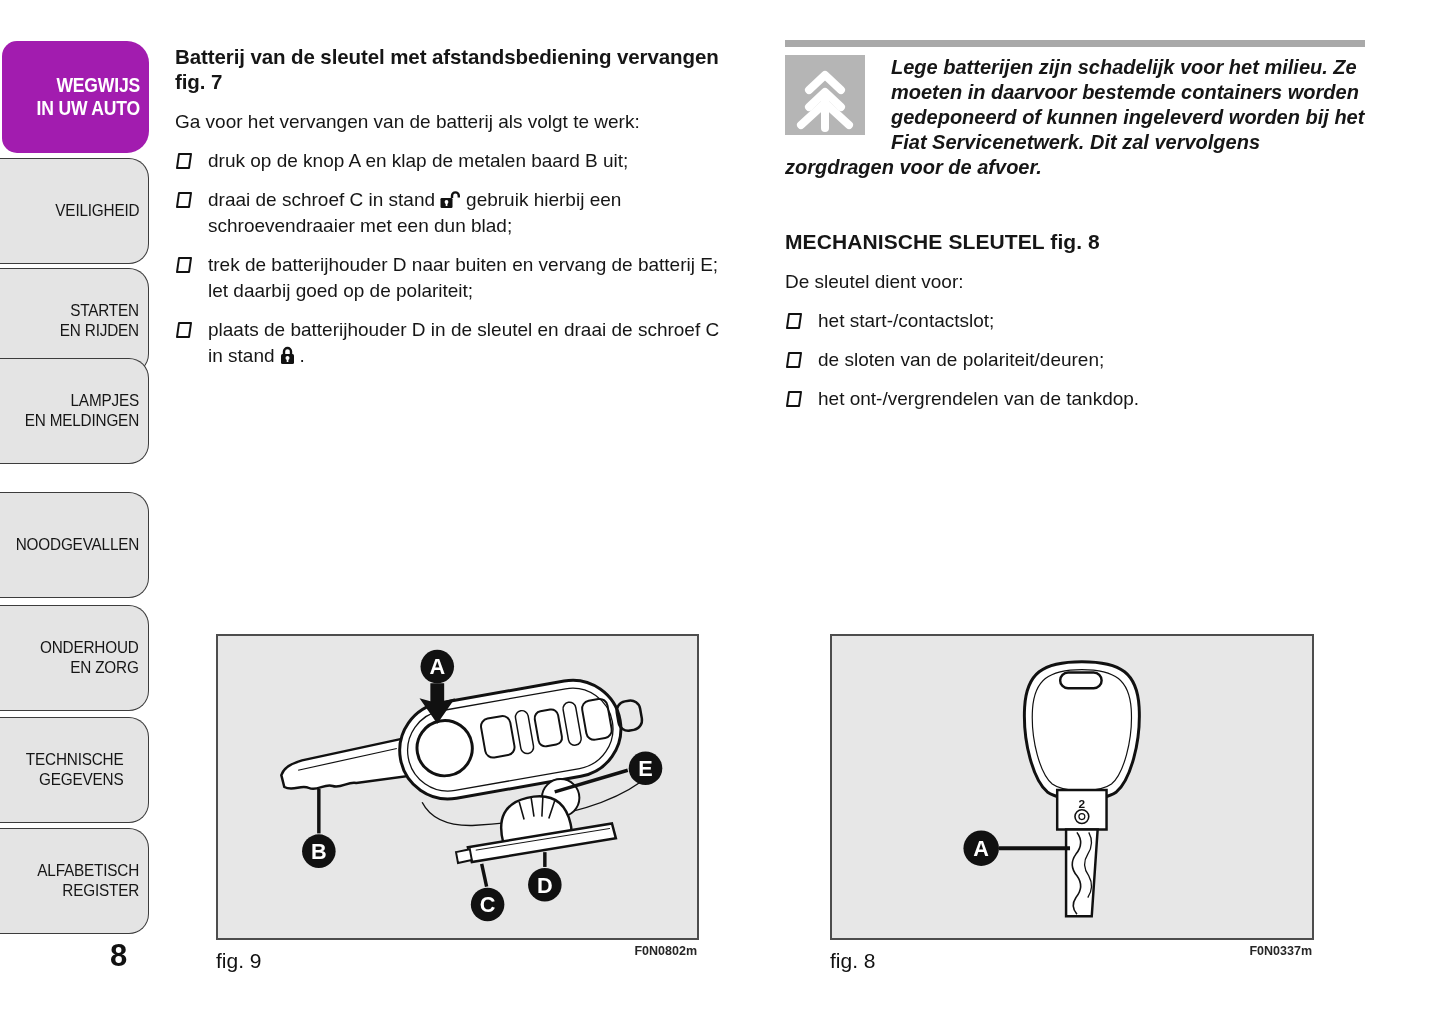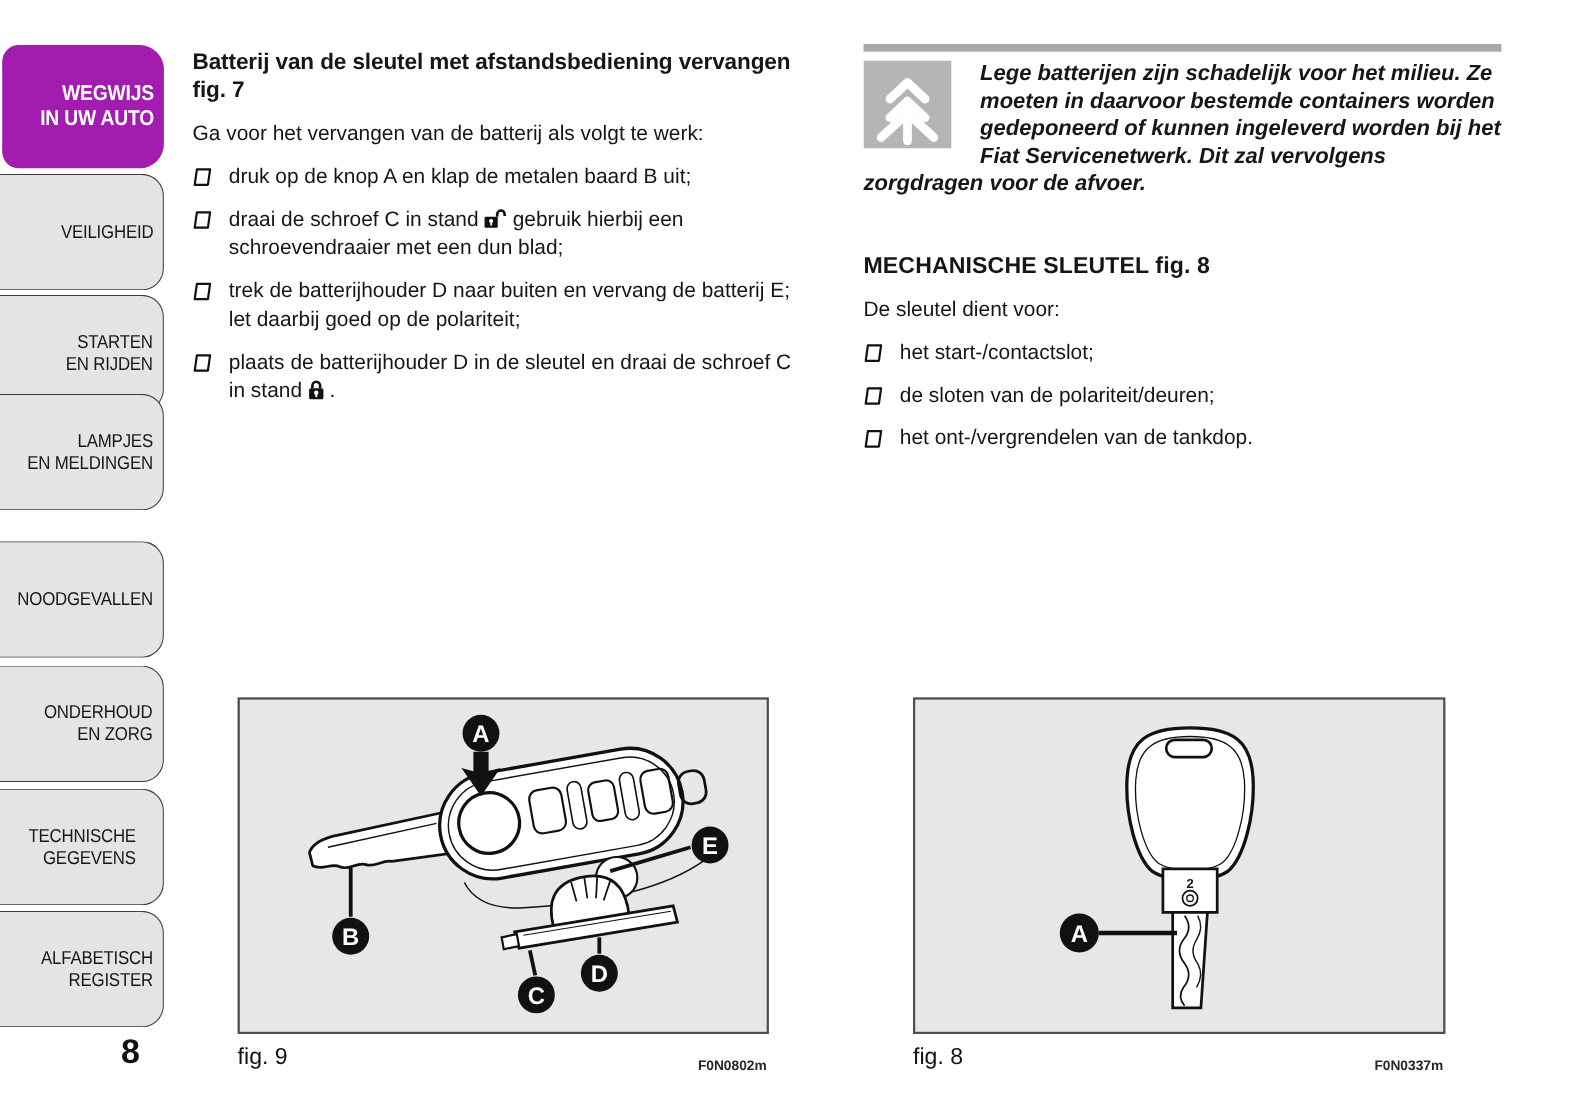--- a/index.html
+++ b/index.html
@@ -52,21 +52,21 @@
   .eco-float { float:left; width:80px; height:100px; margin-right:26px; }
 
   
   .figure { position:absolute; }
   .fig7 { left:216px; top:634px; width:483px; height:380px; }
   .fig8 { left:830px; top:634px; width:484px; height:380px; }
   .fig-box {
     width:100%; height:306px; background:#e7e7e7; border:2px solid #4d4d4d; box-sizing:border-box;
   }
   .fig-box svg { display:block; width:100%; height:100%; }
-  .fig-code { position:absolute; right:2px; top:328px; font-size:12.5px; font-weight:bold; color:#262626;text-align:right; }
+  .fig-code { position:absolute; right:2px; top:310px; font-size:12.5px; font-weight:bold; color:#262626;text-align:right; }
   .fig-caption { position:absolute; left:0; top:315px; font-size:21px; color:#111; }
 
   .fig-label { font-family:"Liberation Sans", sans-serif; font-weight:bold; font-size:22px; fill:#ffffff; text-anchor:middle; }
   .fig-mark  { font-family:"Liberation Sans", sans-serif; font-weight:bold; font-size:12px; fill:#111; text-anchor:middle; }
 </style>
 </head>
 <body>
 
 <div class="page">
 

